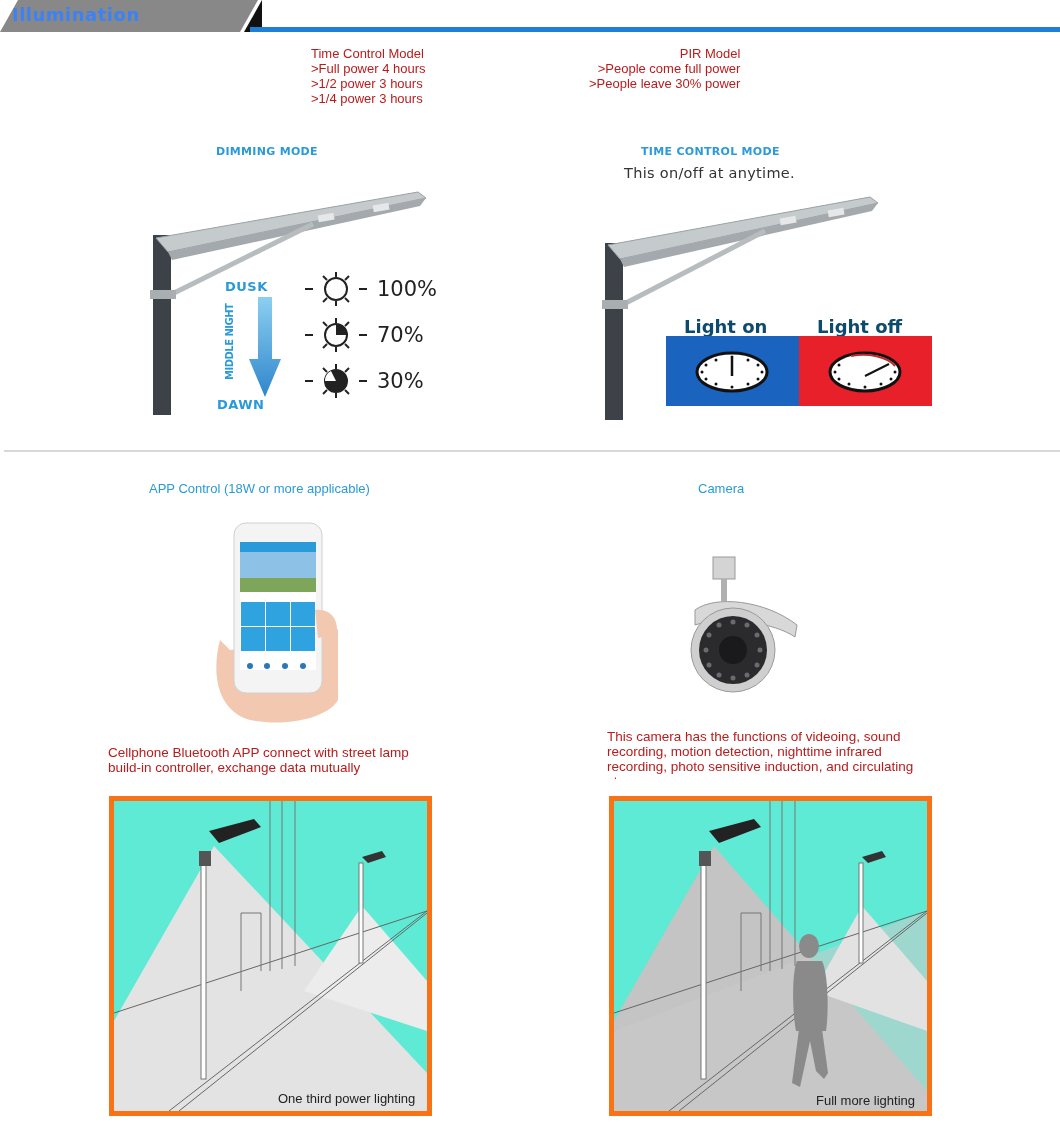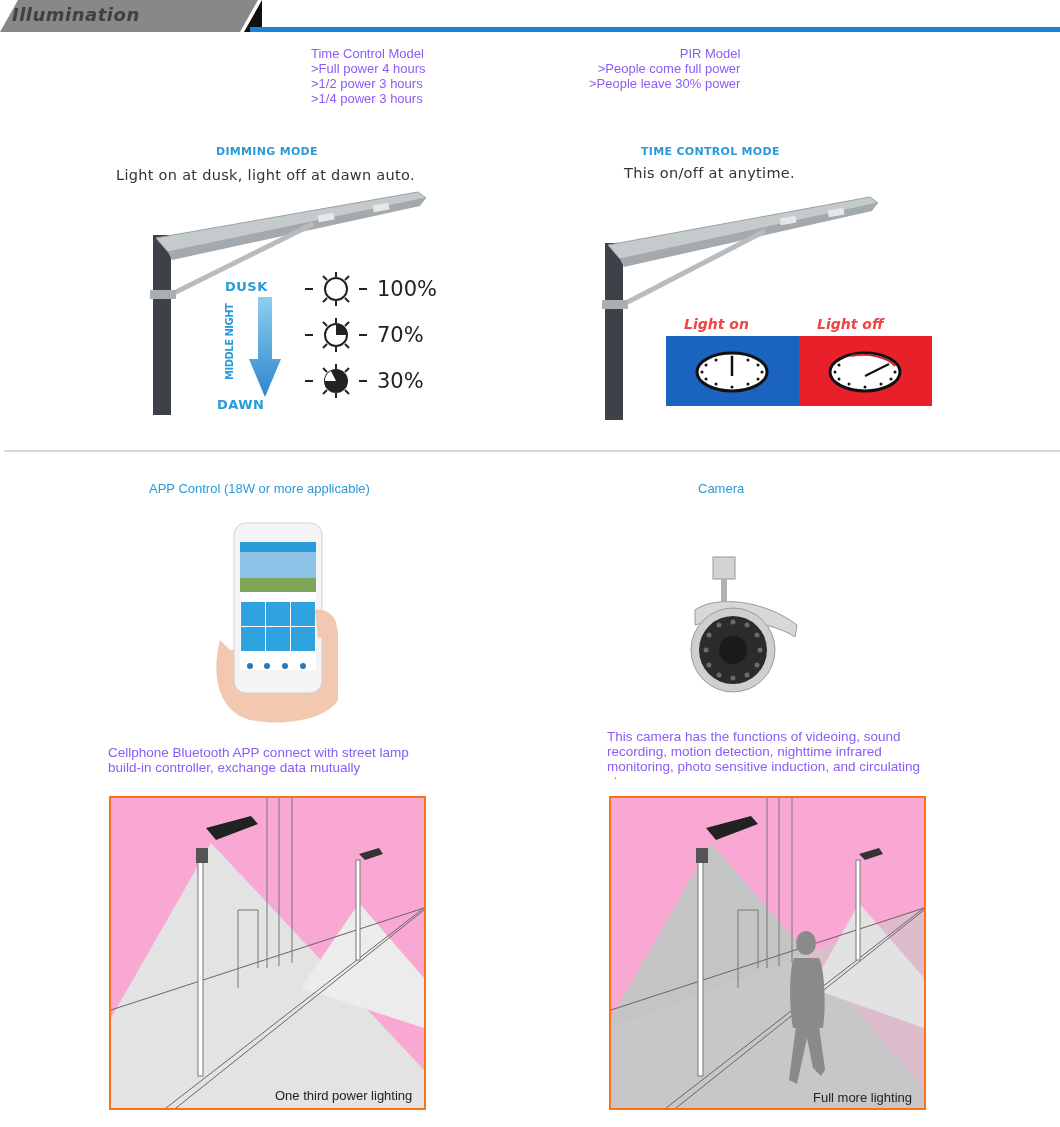--- a/index.html
+++ b/index.html
@@ -1,36 +1,36 @@
 <!DOCTYPE html>
 <html><head>
 <meta charset="utf-8">
 <style>
   html, body { margin:0; padding:0; background:#ffffff; }
   body { width:1060px; height:1127px; position:relative; overflow:hidden; font-family:"Liberation Sans", sans-serif; color:#222; }
   .abs { position:absolute; }
 
   
   .banner-grey { left:0; top:0; width:258px; height:32px; background:#888888; clip-path:polygon(18px 0, 258px 0, 240px 32px, 0 32px); }
-  .banner-title { left:12px; top:4px; font-family:"DejaVu Sans", sans-serif; font-style:italic; font-weight:bold; font-size:18px; color:#404040; letter-spacing:0.5px; }
+  .banner-title { left:12px; top:4px; font-family:"DejaVu Sans", sans-serif; font-weight:bold; font-size:18px; color:#3b82f6; letter-spacing:0.5px; }
   .banner-black { left:244px; top:0; width:18px; height:32px; background:#111; clip-path:polygon(100% 0, 100% 100%, 0 100%); }
   .banner-blue { left:250px; top:27px; width:810px; height:5px; background:#1e7fd6; }
 
-  .txt { font-size:13px; line-height:15px; color:#8b5cf6; }
+  .txt { font-size:13px; line-height:15px; color:#b91c1c; }
   .blue-head { font-family:"DejaVu Sans", sans-serif; font-weight:bold; font-size:11px; color:#2a9ad8; letter-spacing:0.3px; }
   .cap { font-family:"DejaVu Sans", sans-serif; font-size:14.5px; color:#333; line-height:18px; letter-spacing:0.3px; }
   .blue-sub { font-size:13px; color:#2a9ad8; }
 
   .divider { left:4px; top:450px; width:1056px; height:2px; background:#d8d8d8; }
 
   .pct { font-family:"DejaVu Sans", sans-serif; font-size:21px; color:#222; }
   .dd { font-family:"DejaVu Sans", sans-serif; font-weight:bold; font-size:13px; color:#2a9ad8; letter-spacing:0.5px; }
-  .lighthead { font-family:"DejaVu Sans", sans-serif; font-weight:bold; font-size:14px; color:#ef4444;font-style:italic; }
-
-  .scene { border:2px solid #f97316; background:#f9a8d4; overflow:hidden; }
+  .lighthead { font-family:"DejaVu Sans", sans-serif; font-weight:bold; font-size:18px; color:#0c4a6e; }
+
+  .scene { border:5px solid #f97316; background:#5eead4; overflow:hidden; }
   .scene-cap { font-size:13px; color:#222; }
 </style>
 </head>
 <body>
 
 <div class="abs banner-grey"></div>
 <div class="abs banner-title">Illumination</div>
 <div class="abs banner-black"></div>
 <div class="abs banner-blue"></div>
 
@@ -41,21 +41,20 @@
   <div>&gt;1/4 power 3 hours</div>
 </div>
 <div class="abs txt" style="left:589px; top:46px;text-align:right;">
   <div>PIR Model</div>
   <div>&gt;People come full power</div>
   <div>&gt;People leave 30% power</div>
 </div>
 
 <div class="abs blue-head" style="left:216px; top:145px;">DIMMING MODE</div>
 <div class="abs cap" style="left:116px; top:166px;">
-  <div>Light on at dusk, light off at dawn auto.</div>
 </div>
 
 <svg class="abs" style="left:148px; top:190px;" width="310" height="225">
   <rect x="5" y="45" width="18" height="180" fill="#3d4249"></rect>
   <polygon points="8,48 270,2 278,8 20,62" fill="#c5cacd" stroke="#9aa0a4"></polygon>
   <polygon points="20,62 278,8 272,16 24,70" fill="#a3a9ad"></polygon>
   <rect x="170" y="24" width="16" height="7" fill="#e5e7e8" transform="rotate(-10 178 27)"></rect>
   <rect x="225" y="14" width="16" height="7" fill="#e5e7e8" transform="rotate(-10 233 17)"></rect>
   <line x1="22" y1="105" x2="165" y2="34" stroke="#b7bcbf" stroke-width="5"></line>
   <rect x="2" y="100" width="26" height="9" fill="#a9aeb1"></rect>
@@ -232,21 +231,21 @@
       <circle cx="24" cy="110" r="2.5"></circle>
       <circle cx="21" cy="95" r="2.5"></circle>
       <circle cx="24" cy="80" r="2.5"></circle>
       <circle cx="34" cy="70" r="2.5"></circle>
   </g>
 </svg>
 
 <div class="abs txt" style="left:607px; top:729px; font-size:13.5px; height:50px; overflow:hidden;">
   <div>This camera has the functions of videoing, sound</div>
   <div>recording, motion detection,  nighttime infrared</div>
-  <div>monitoring, photo sensitive induction, and circulating</div>
+  <div>recording, photo sensitive induction, and circulating</div>
   <div>storage</div>
 </div>
 
 <div class="abs scene" style="left:109px; top:796px; width:313px; height:310px;">
   <svg width="313" height="310">
     <polygon points="0,220 100,45 330,290 313,310 0,310" fill="#e3e3e3"></polygon>
     <polygon points="190,190 248,105 313,180 313,230" fill="#ececec"></polygon>
     <line x1="0" y1="212" x2="313" y2="110" stroke="#666" stroke-width="1"></line>
     <line x1="55" y1="310" x2="313" y2="110" stroke="#666" stroke-width="1"></line>
     <line x1="65" y1="310" x2="313" y2="112" stroke="#666" stroke-width="1"></line>

